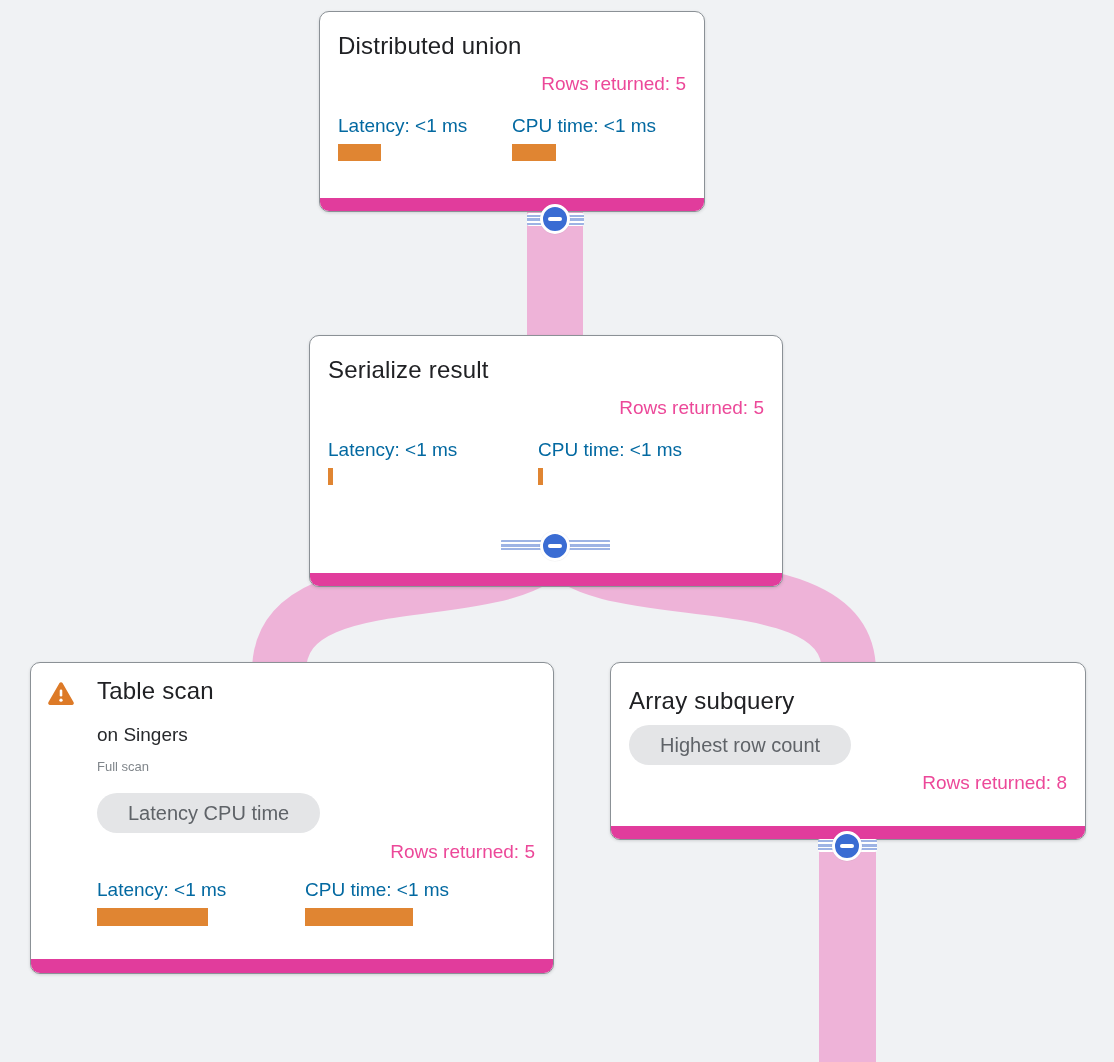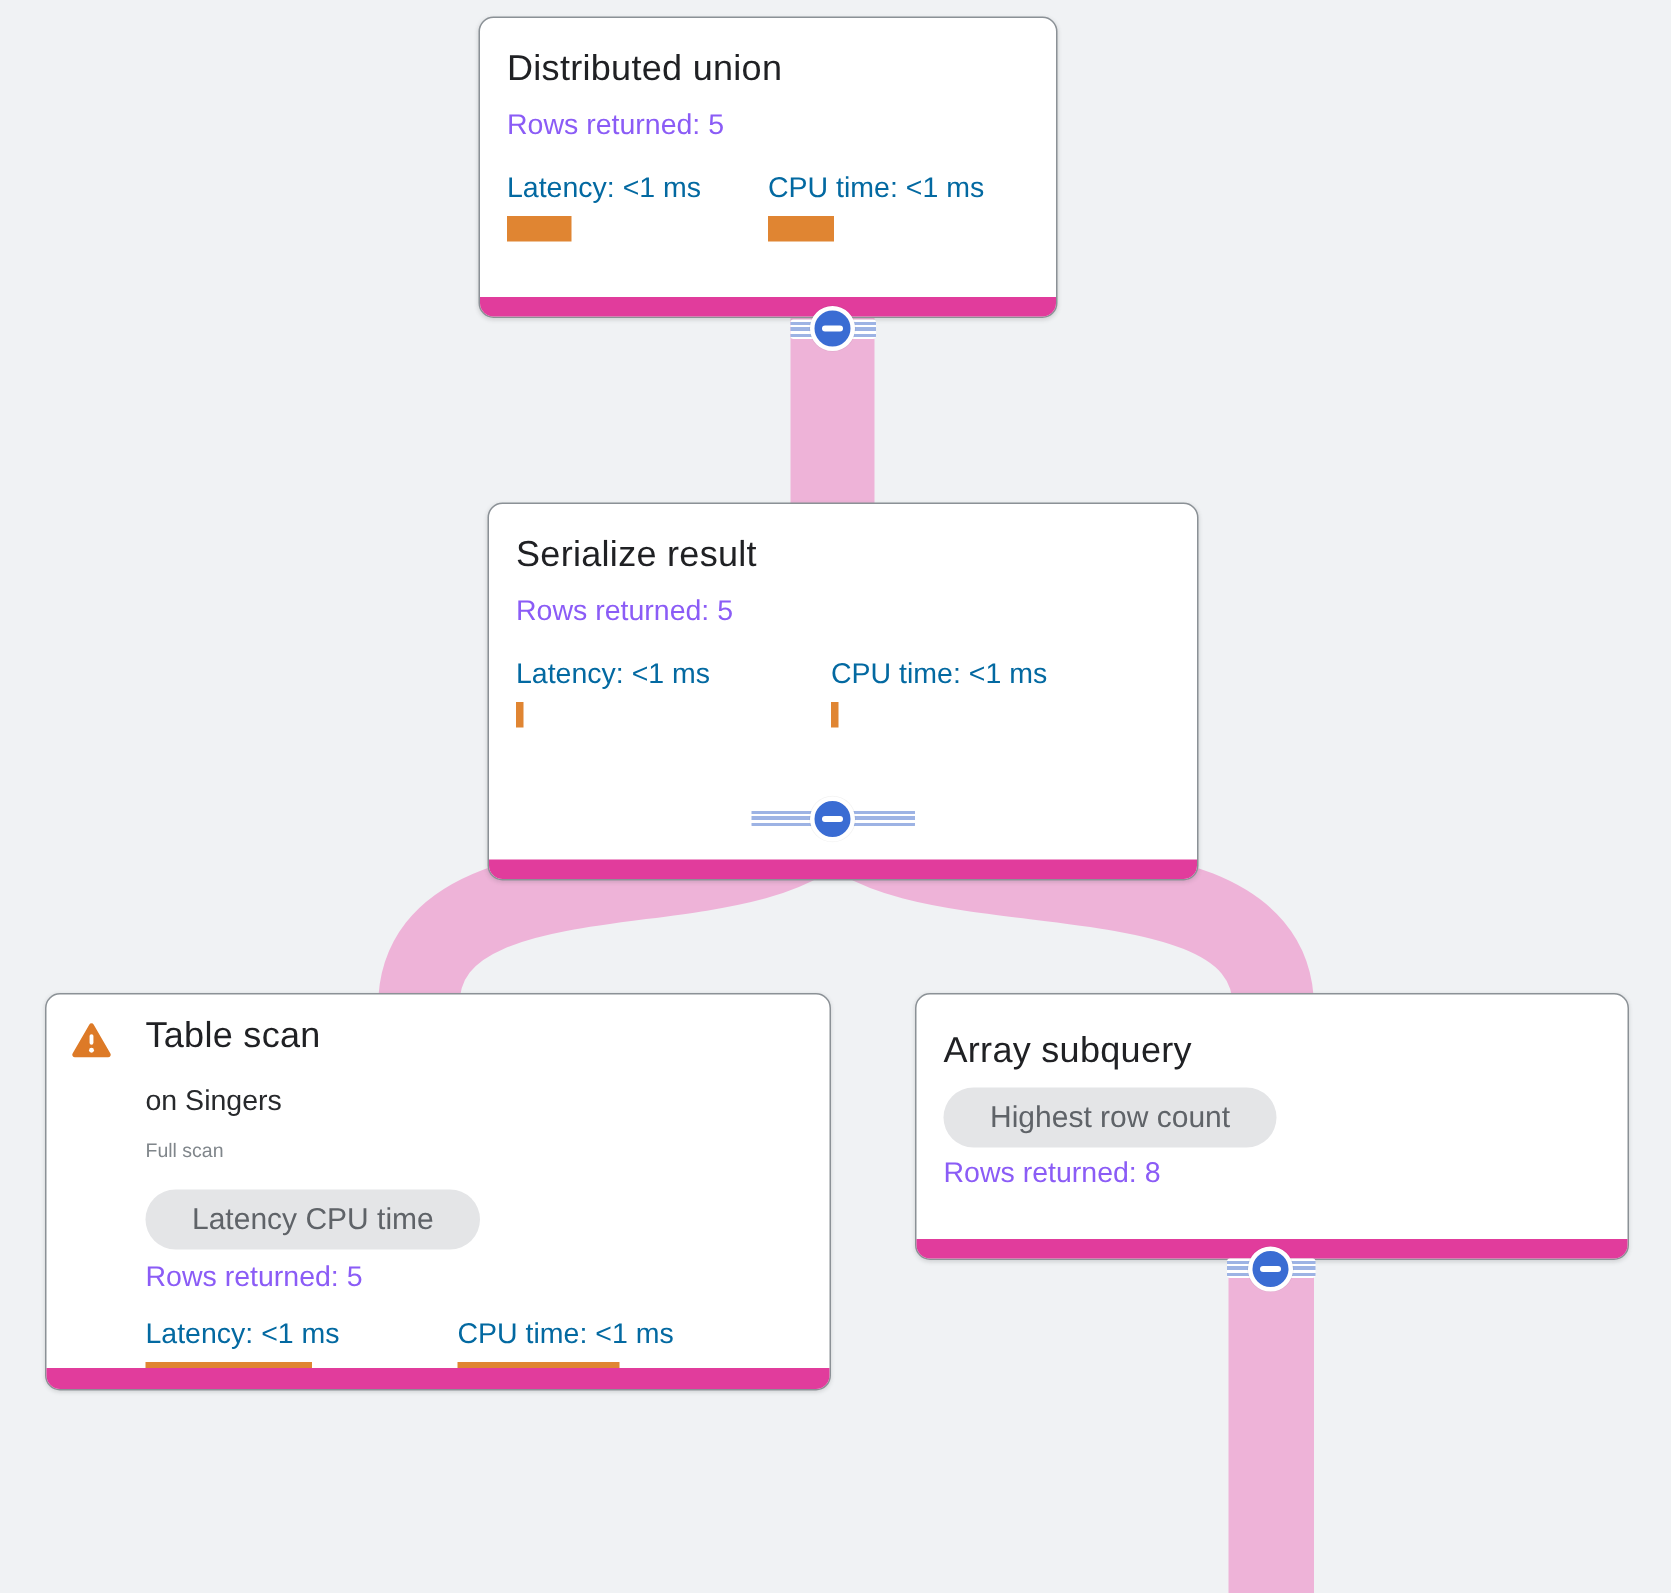--- a/index.html
+++ b/index.html
@@ -18,21 +18,21 @@
     position:absolute; z-index:1; background:#ffffff;
     border:1px solid #8b9196; border-radius:10px;
     box-shadow:0 1px 3px rgba(60,64,67,.18);
   }
   .node-body { position:relative; padding:20px 18px 0 18px; }
   .node-strip {
     position:absolute; left:0; right:0; bottom:0; height:13px;
     background:var(--accent,#e13c9c); border-radius:0 0 9px 9px;
   }
   .node-title { font-size:24px; line-height:28px; font-weight:500; letter-spacing:.2px; color:var(--text,#202124); }
-  .node-rows  { font-size:19px; line-height:24px; margin-top:12px; color:#8b5cf6; }
+  .node-rows  { font-size:19px; line-height:24px; margin-top:12px; color:#ec4899;text-align:right; }
   .metrics { display:flex; margin-top:18px; }
   .metric  { width:210px; }
   .metric-label { font-size:19px; line-height:24px; color:#0369a1; }
   .bar { height:17px; margin-top:6px; background:var(--bar,#e08532); }
 
   .subtitle { font-size:19px; line-height:24px; margin-top:18px; color:#27292c; }
   .note     { font-size:13px; line-height:24px; margin-top:8px; color:var(--note,#80868b); }
   .pill-row { margin-top:14px; }
   .pill-row + .pill-row { margin-top:12px; }
   .pill {
@@ -85,39 +85,39 @@
         </div>
         <div class="metric">
           <div class="metric-label">CPU time: &lt;1 ms</div>
           <div class="bar" style="width: 44px;"></div>
         </div>
       </div>
     </div>
     <div class="node-strip"></div>
   </div>
 
-  <div class="node" style="left:325px; top:335px; width:474px; height:252px">
+  <div class="node" style="left:309px; top:335px; width:474px; height:252px">
     <div class="node-body">
       <div class="node-title">Serialize result</div>
       <div class="node-rows">Rows returned: 5</div>
       <div class="metrics">
         <div class="metric">
           <div class="metric-label">Latency: &lt;1 ms</div>
           <div class="bar" style="width: 5px;"></div>
         </div>
         <div class="metric">
           <div class="metric-label">CPU time: &lt;1 ms</div>
           <div class="bar" style="width: 5px;"></div>
         </div>
       </div>
     </div>
     <div class="node-strip"></div>
   </div>
 
-  <div class="node node-tablescan" style="left:30px; top:662px; width:524px; height:265px">
+  <div class="node node-tablescan" style="left:30px; top:662px; width:524px; height:312px">
     <div class="node-body">
       <svg class="warning-icon" viewBox="0 0 24 21">
         <path d="M10.7 1.6 L1.2 18 a1.5 1.5 0 0 0 1.3 2.25 h19 a1.5 1.5 0 0 0 1.3-2.25 L13.3 1.6 a1.5 1.5 0 0 0-2.6 0 Z" fill="var(--warning,#dd7a27)"></path>
         <rect x="10.9" y="7" width="2.2" height="6" rx="1.1" fill="#ffffff"></rect>
         <circle cx="12" cy="16.2" r="1.4" fill="#ffffff"></circle>
       </svg>
       <div class="node-title">Table scan</div>
       <div class="subtitle">on Singers</div>
       <div class="note">Full scan</div>
       <div class="pill-row"><span class="pill">Latency CPU time</span></div>

